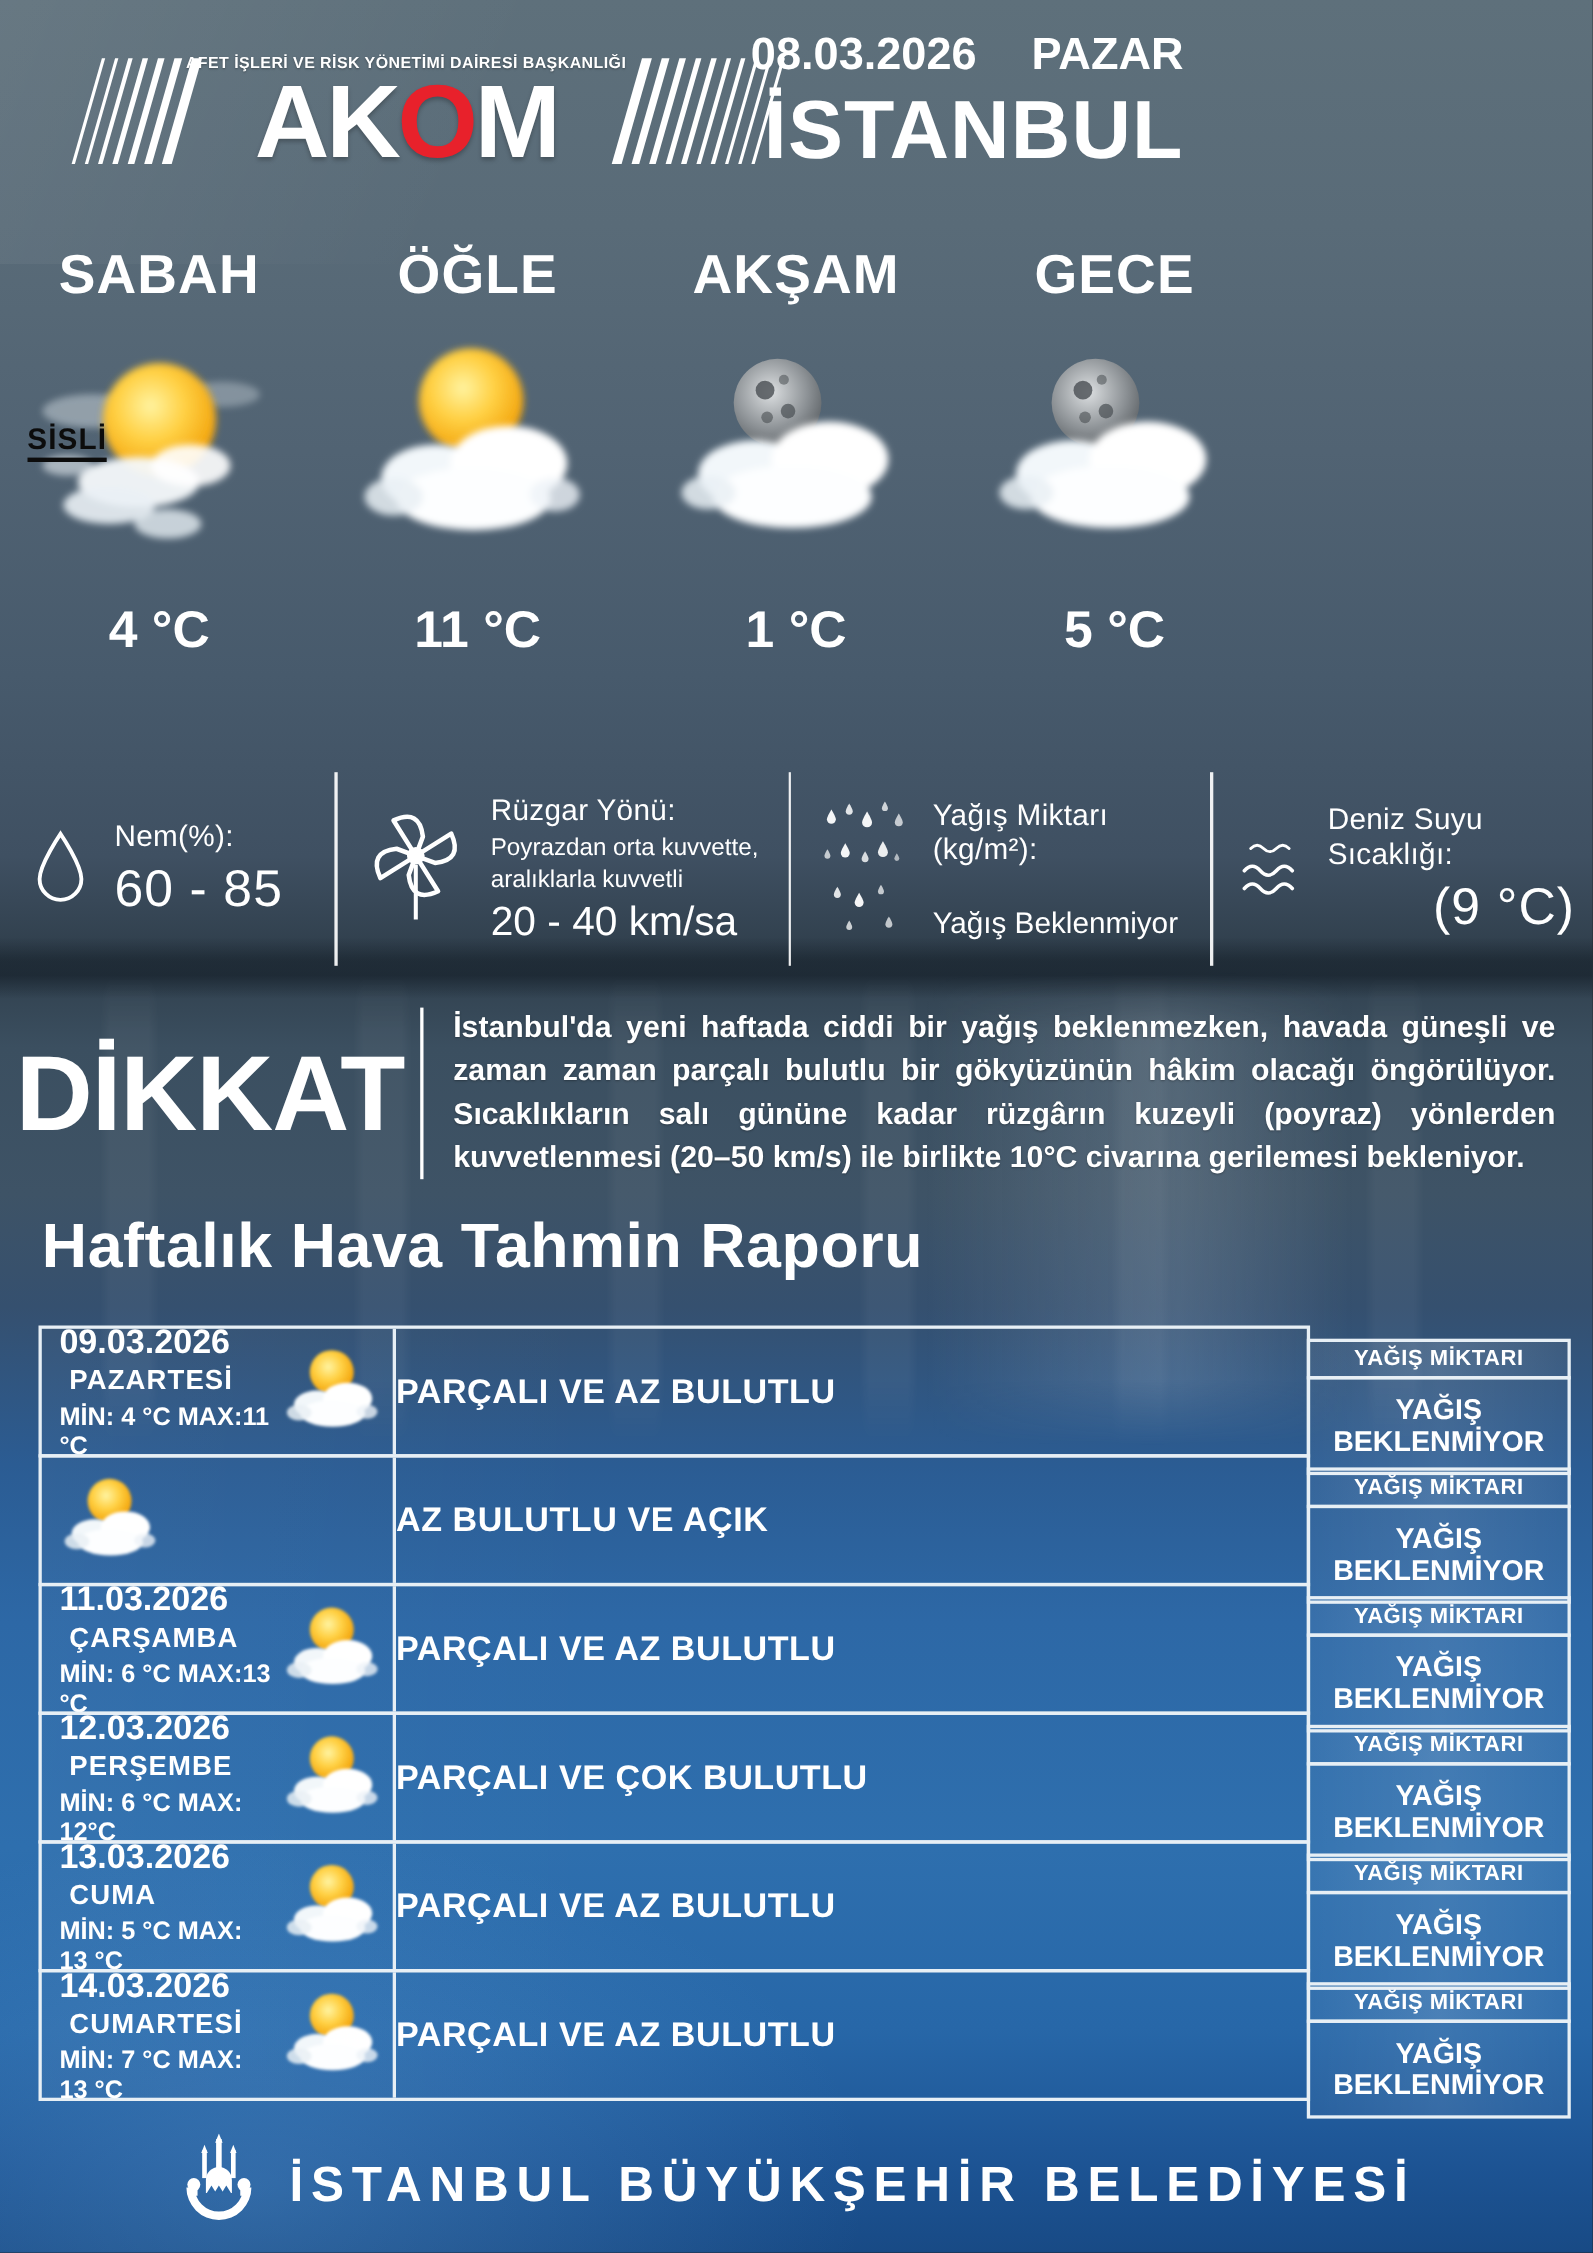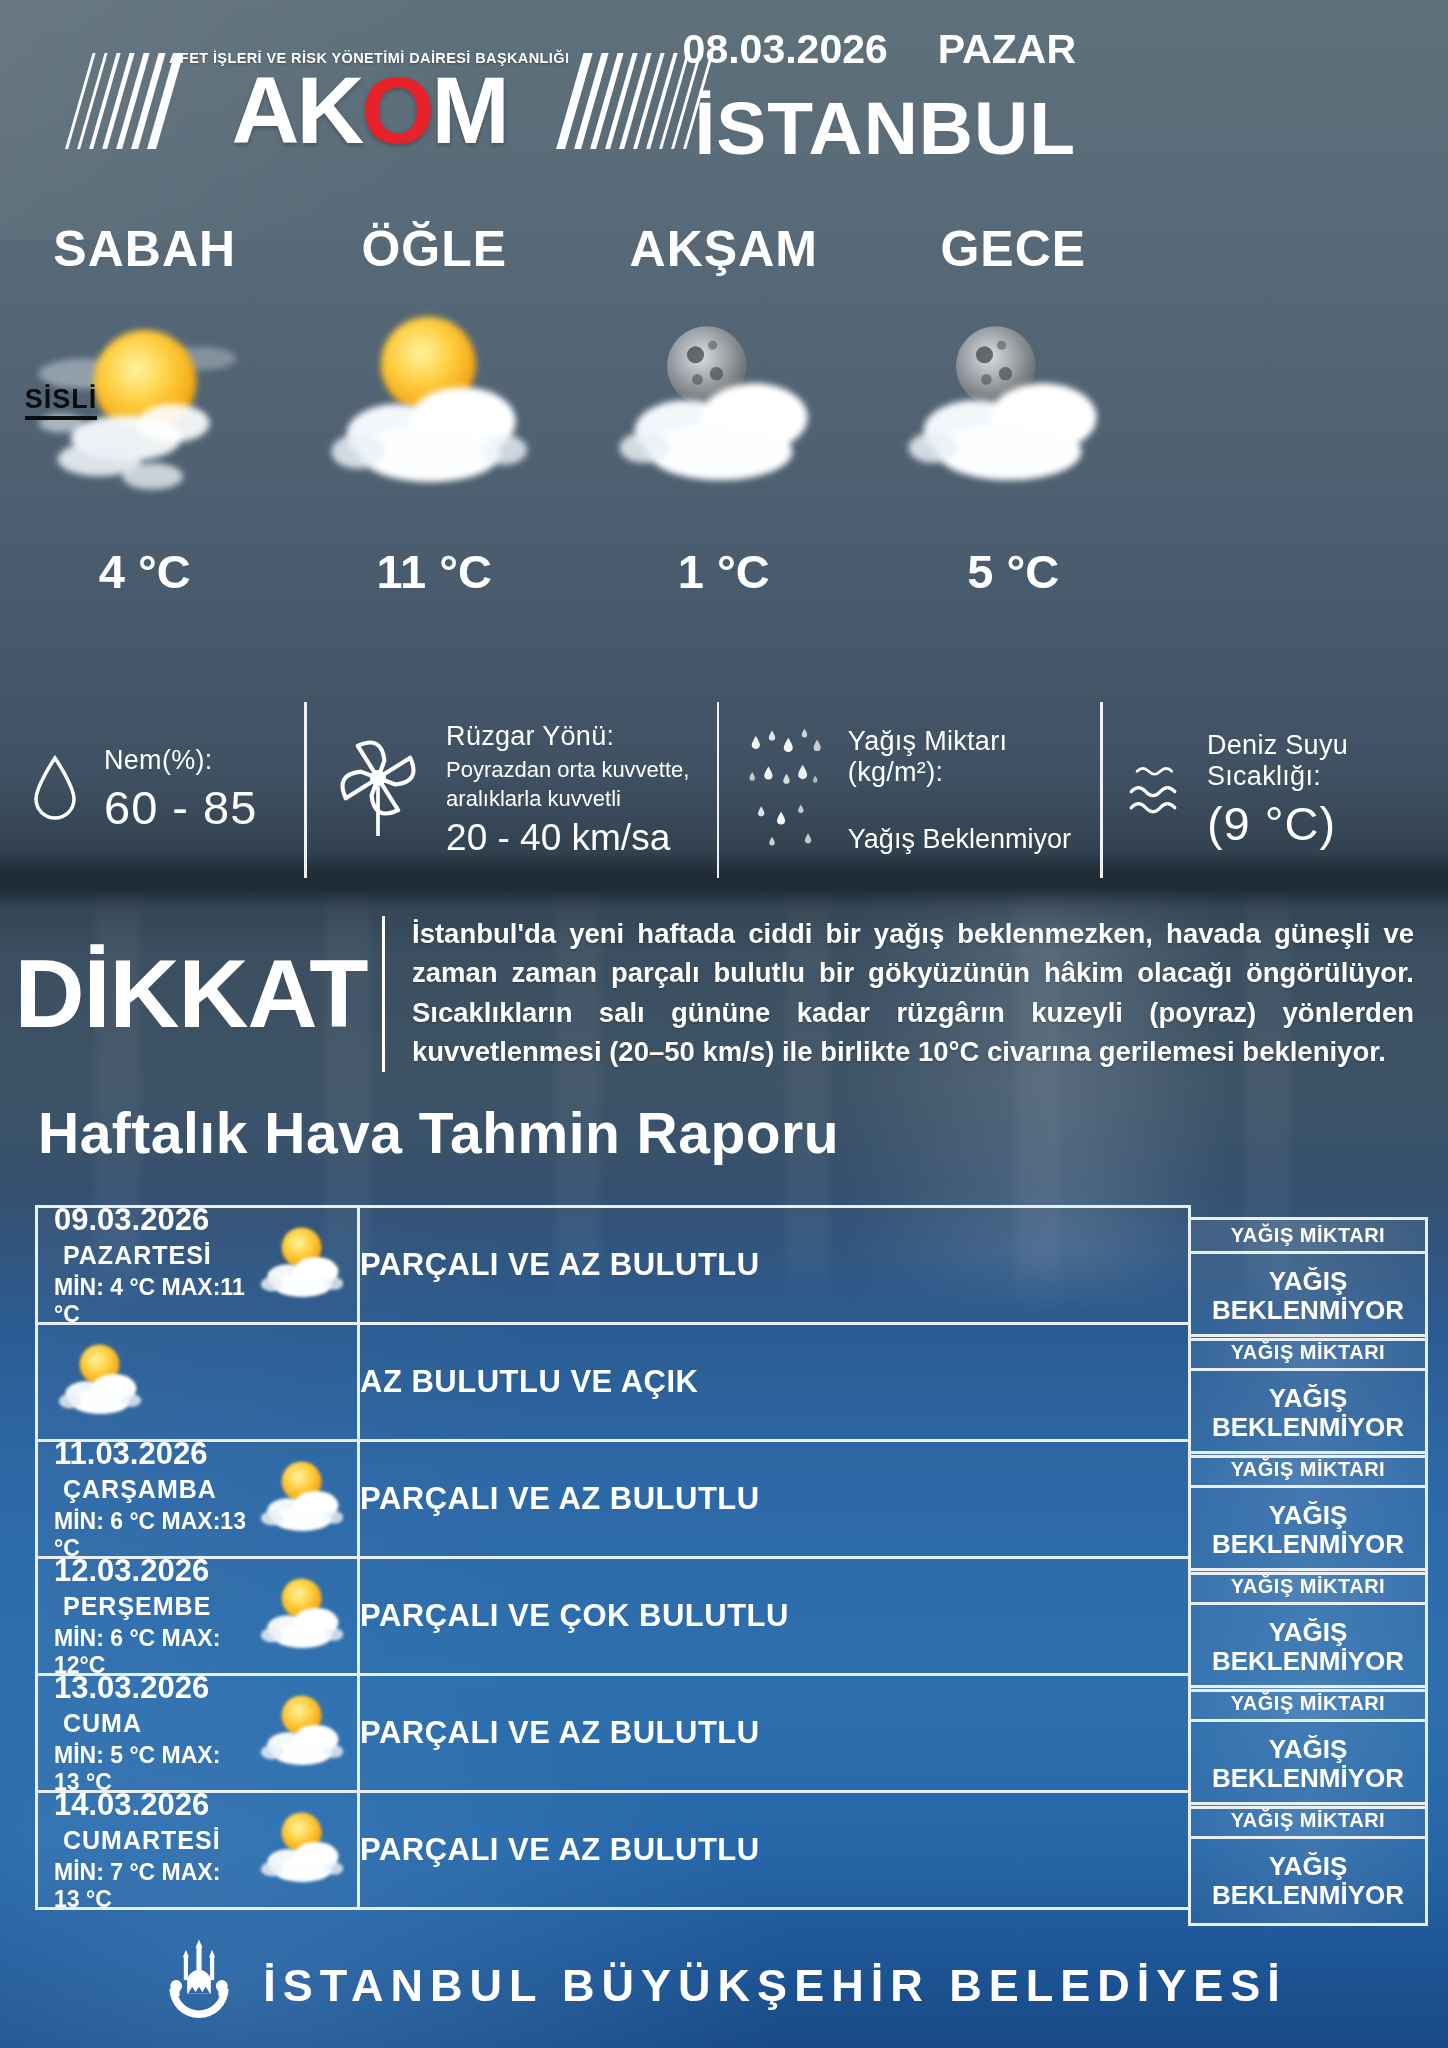--- a/index.html
+++ b/index.html
@@ -29,21 +29,21 @@
   
   .brand { position:absolute; top:50px; left:78px; display:flex; align-items:flex-end; }
   .stripes { display:flex; align-items:flex-end; gap:9px; transform:skewX(-16deg); padding-bottom:6px; }
   .stripes i { display:block; background:#fff; height:96px; }
   .brand-center { text-align:center; }
   .agency { font-size:14.5px; font-weight:bold; letter-spacing:.4px; white-space:nowrap; text-shadow:0 1px 2px rgba(0,0,0,.35); }
   .akom { font-size:94px; font-weight:800; line-height:.95; letter-spacing:-3px; text-shadow:0 2px 4px rgba(0,0,0,.25); }
   .akom .o-red { color:#e8212b; }
   .datecity { position:absolute; top:26px; right:372px; text-align:right; }
   .dateline { display:flex; justify-content:flex-end; gap:50px; font-size:41px; font-weight:700; }
-  .city { font-size:75px; font-weight:700; letter-spacing:1px; margin-top:12px; }
+  .city { font-size:75px; font-weight:700; letter-spacing:1px; margin-top:2px; }
 
   
   .periods { position:absolute; top:220px; left:0; width:1158px; display:flex; }
   .period { flex:1; display:flex; flex-direction:column; align-items:center; }
   .p-label { font-size:50px; font-weight:800; letter-spacing:1px; }
   .p-icon { width:228px; height:248px; position:relative; margin-top:4px; }
   .p-icon svg { width:100%; height:100%; }
   .p-temp { font-size:47px; font-weight:600; margin-top:14px; }
   .sisli { position:absolute; left:-6px; top:102px; z-index:3; font-size:27px; font-weight:800;
     color:#0c0c0c; letter-spacing:1px; border-bottom:4px solid #0c0c0c; padding-bottom:1px; }
@@ -51,21 +51,21 @@
   
   .metrics { position:absolute; top:686px; left:0; right:0; height:208px; display:flex; align-items:center; }
   .metric { height:100%; display:flex; align-items:center; gap:22px; padding:0 16px 0 28px; position:relative; }
   .metric.m1 { width:21%; } .metric.m2 { width:28.5%; } .metric.m3 { width:26.5%; } .metric.m4 { width:24%; }
   .metric + .metric::before { content:""; position:absolute; left:0; top:16px; bottom:16px; width:2.5px; background:rgba(255,255,255,.92); }
   .m-label { font-size:27px; letter-spacing:.3px; }
   .m-big { font-size:47px; margin-top:4px; letter-spacing:1px; }
   .m-desc { font-size:22px; line-height:1.28; white-space:pre-line; margin-top:4px; }
   .m-mid { font-size:37px; margin-top:4px; }
   .m-val { font-size:27px; margin-top:36px; }
-  .m4 .m-big { text-align:left; }
+  .m4 .m-big { text-align:right; }
 
   
   .warning { position:absolute; top:898px; left:0; right:0; height:192px; display:flex; align-items:stretch; }
   .dikkat { width:382px; display:flex; align-items:center; justify-content:center; font-size:97px; font-weight:800; letter-spacing:-1px; }
   .wline { width:3px; background:#fff; margin:18px 0; }
   .wtext { flex:1; padding:16px 34px 0 27px; font-size:27.5px; line-height:1.43; font-weight:600; text-align:justify; text-shadow:0 1px 2px rgba(0,0,0,.3); }
 
   
   .weekly-title { position:absolute; top:1100px; left:38px; font-size:57px; font-weight:700; letter-spacing:.5px; }
   .wtable { position:absolute; top:1185px; left:35px; width:1392px; }

